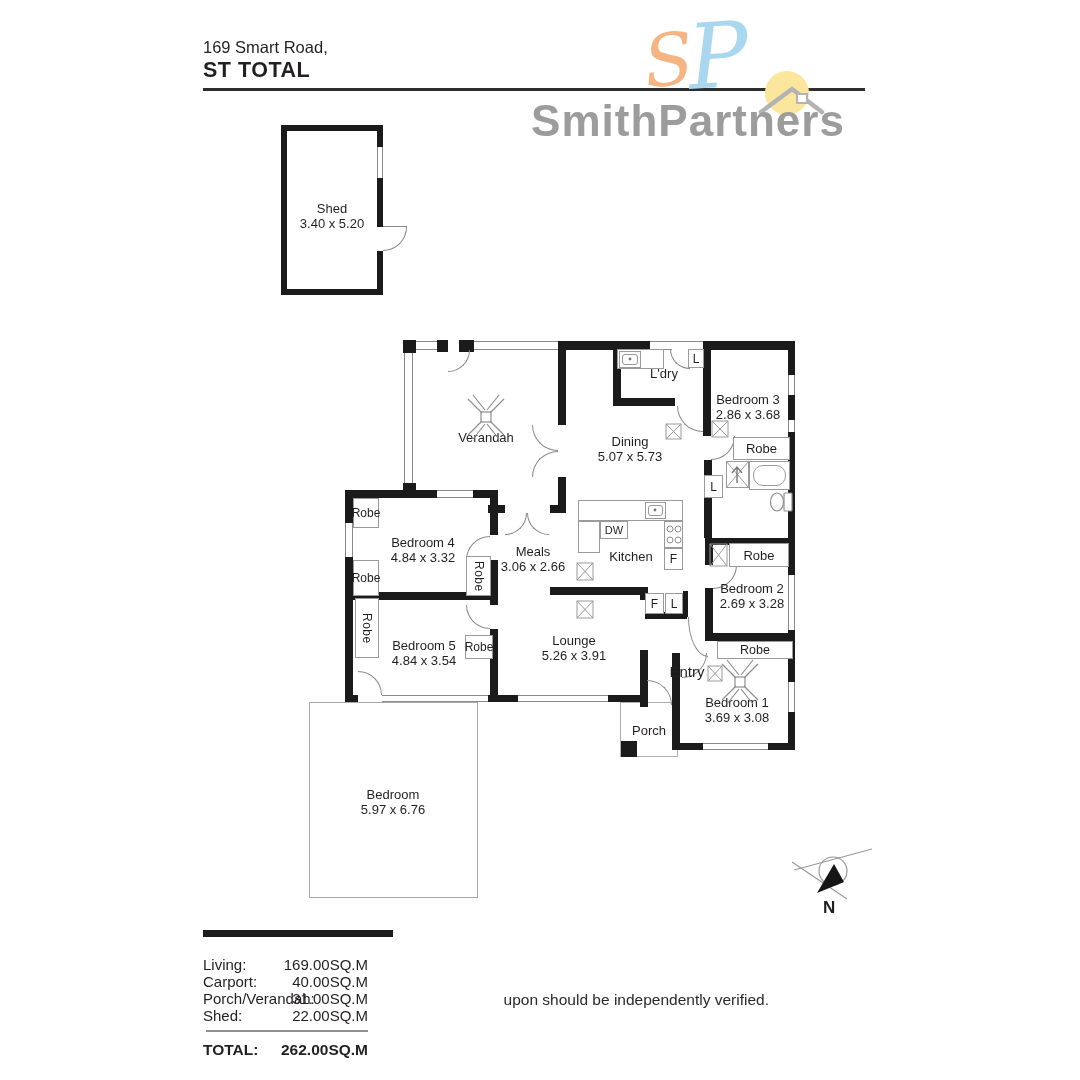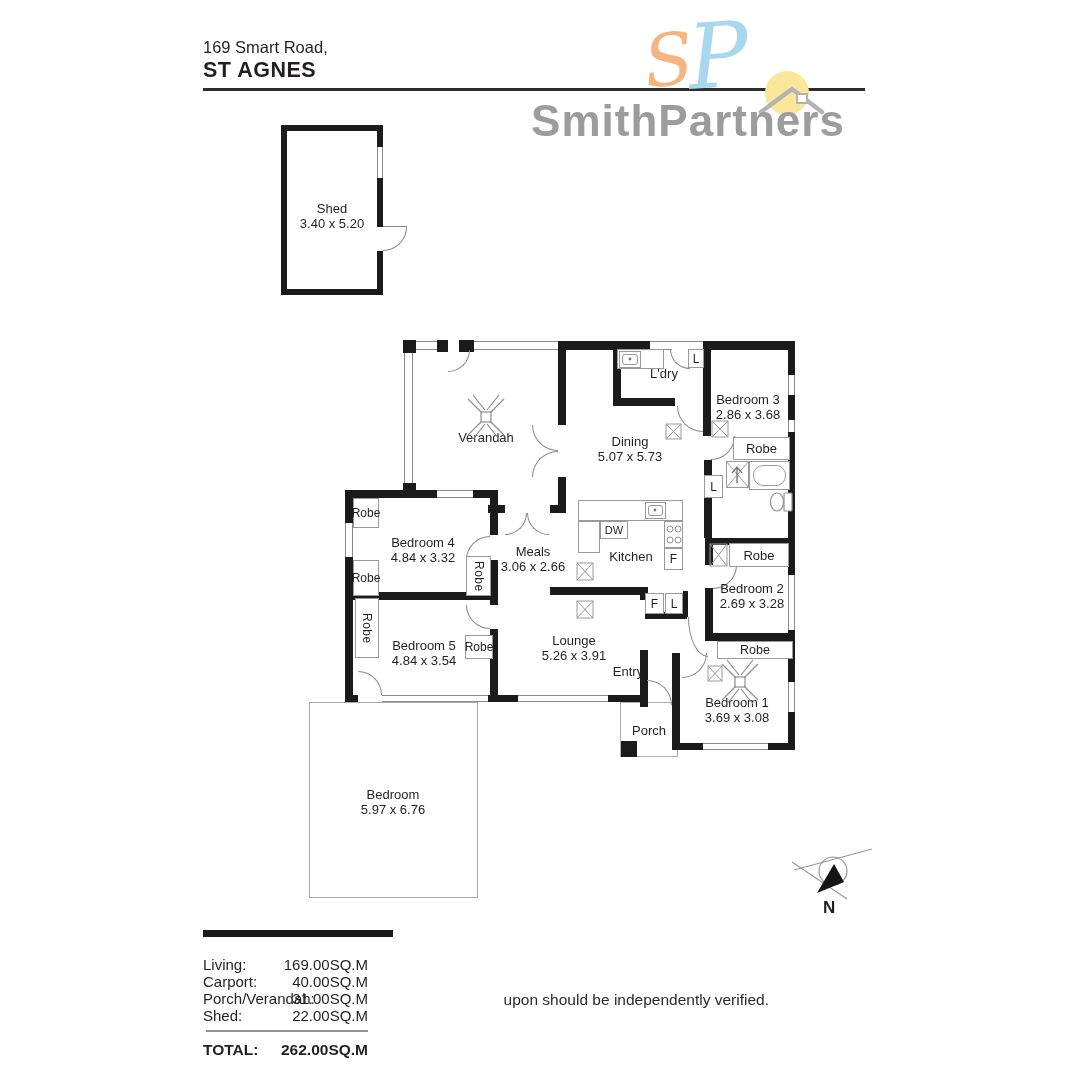--- a/index.html
+++ b/index.html
@@ -30,21 +30,21 @@
   .atotal{position:absolute;left:203px;top:1041px;width:165px;height:18px;font-size:15.5px;font-weight:bold}
   .disc{position:absolute;right:204px;top:991px;width:440px;text-align:right;font-size:15.5px;line-height:17.5px;color:#2a2a2a}
   .nlbl{position:absolute;left:823px;top:898px;font-size:17px;font-weight:bold}
 </style>
 </head>
 <body>
 
 <div class="page">
 
   <div class="addr1">169 Smart Road,</div>
-  <div class="addr2">ST AGNES</div>
+  <div class="addr2">ST TOTAL</div>
   <div class="hline"></div>
 
   <svg class="svgov" width="1080" height="220">
     <circle cx="787" cy="93" r="22" fill="#fae79b"></circle>
     <path d="M761,112 L792,89 L822,112" stroke="#b3b3b3" stroke-width="4.5" fill="none" stroke-linecap="round"></path>
     <rect x="797" y="94" width="10" height="9" fill="#fff" stroke="#b3b3b3" stroke-width="2"></rect>
   </svg>
   <div class="monoS">S</div>
   <div class="monoP">P</div>
   <div class="brand">SmithPartners</div>
@@ -236,21 +236,21 @@
         <div>2.69 x 3.28</div>
       </div>
     <div class="lbl" style="left:424px;top:653px">
         <div>Bedroom 5</div>
         <div>4.84 x 3.54</div>
       </div>
     <div class="lbl" style="left:574px;top:648px">
         <div>Lounge</div>
         <div>5.26 x 3.91</div>
       </div>
-    <div class="lbl" style="left:628px;top:671px;font-size:13px">
+    <div class="lbl" style="left:687px;top:671px;font-size:15px">
         <div>Entry</div>
       </div>
     <div class="lbl" style="left:737px;top:710px">
         <div>Bedroom 1</div>
         <div>3.69 x 3.08</div>
       </div>
     <div class="lbl" style="left:649px;top:730px">
         <div>Porch</div>
       </div>
     <div class="lbl" style="left:393px;top:802px">

